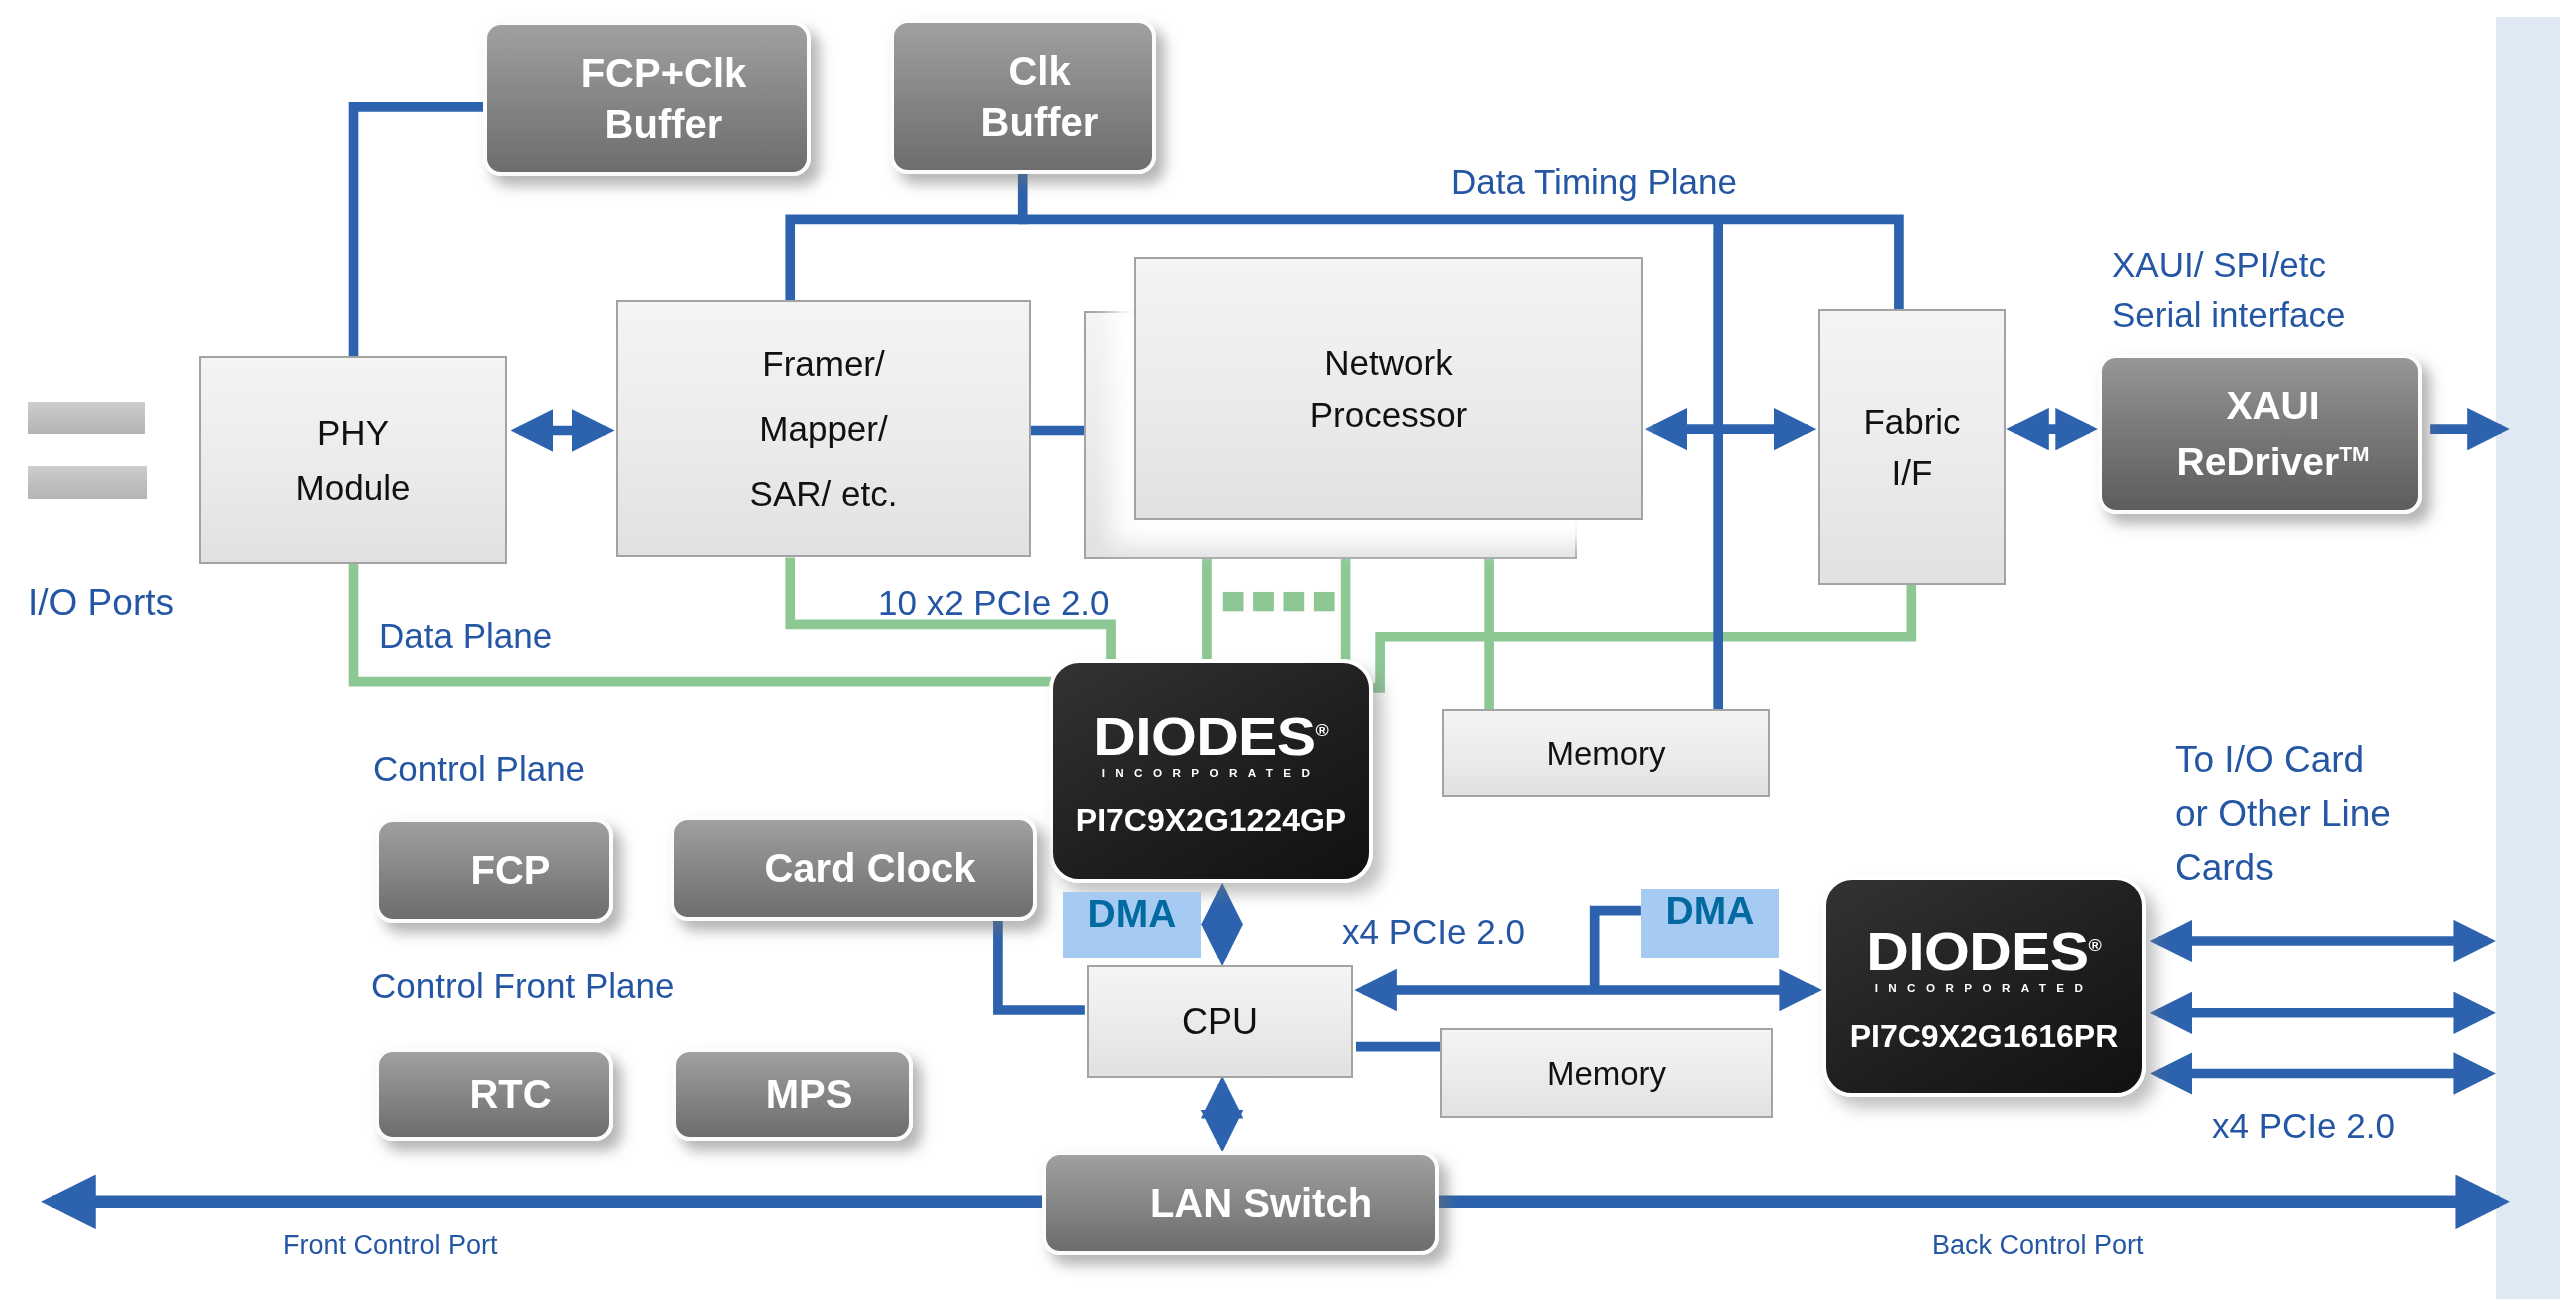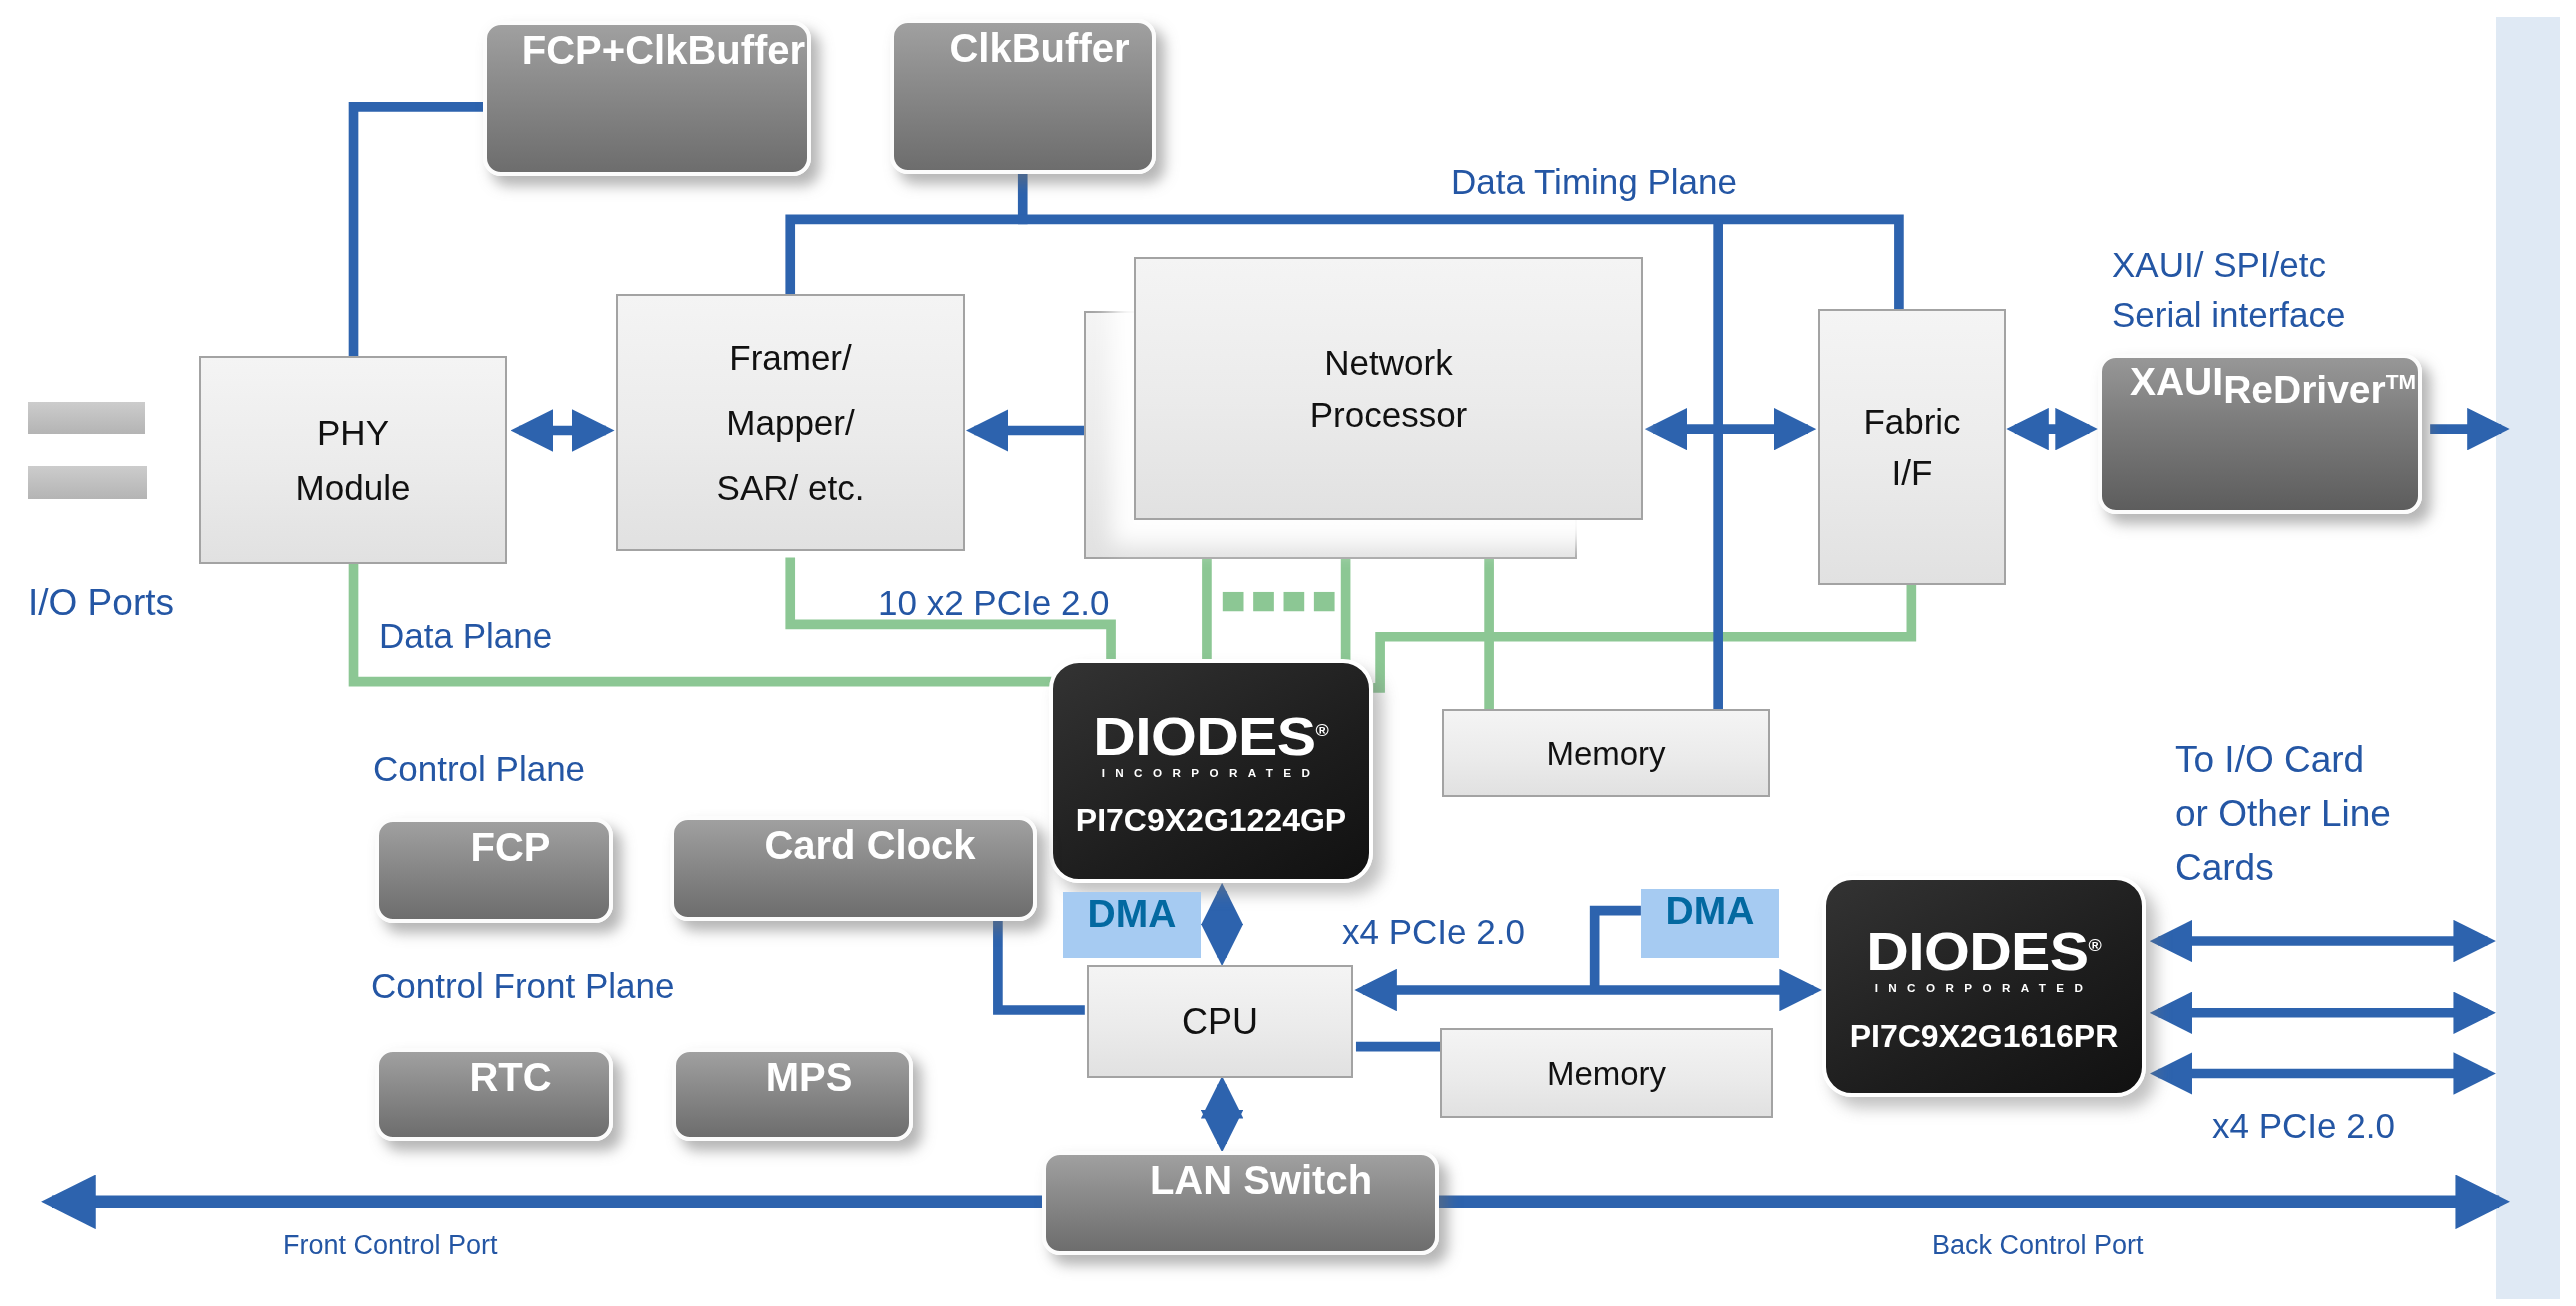--- a/index.html
+++ b/index.html
@@ -16,21 +16,21 @@
     border:2.1px solid #a3a3a3;color:#111;display:flex;flex-direction:column;
     align-items:center;justify-content:center;text-align:center;
   }
   .plain .bl{font-size:35px;line-height:55px;color:#111;}
 
   
   .gbtn{
     background:linear-gradient(180deg,#a0a0a0 0%,#8b8b8b 40%,#6d6d6d 100%);
     border:4.8px solid #fcfcfc;border-radius:18px;
     box-shadow:8.3px 9.7px 12.4px rgba(110,110,110,.5);
-    color:#fff;font-weight:bold;display:flex;flex-direction:row;justify-content:center;
+    color:#fff;font-weight:bold;display:flex;flex-direction:column;justify-content:center;
     padding-left:33px;
     text-align:center;
   }
   .gbtn .bl{font-size:40px;line-height:51px;}
 
   
   .chip{
     background:linear-gradient(150deg,#333333 0%,#1d1d1d 60%,#111111 100%);
     border:4.1px solid #ffffff;border-radius:30px;
     box-shadow:9.7px 11px 15px rgba(120,120,120,.45);
@@ -122,21 +122,21 @@
   <div class="node gbtn" style="left:890px;top:19.3px;width:266px;height:155px;">
     <div class="bl">Clk</div>
     <div class="bl">Buffer</div>
   </div>
 
   <div class="node plain" style="left:199px;top:356px;width:308px;height:208px;">
     <div class="bl">PHY</div>
     <div class="bl">Module</div>
   </div>
 
-  <div class="node plain" style="left:616px;top:294px;width:349px;height:257px;">
+  <div class="node plain" style="left:616px;top:300px;width:415px;height:257px;">
     <div class="bl" style="line-height:65px;">Framer/</div>
     <div class="bl" style="line-height:65px;">Mapper/</div>
     <div class="bl" style="line-height:65px;">SAR/ etc.</div>
   </div>
 
   <div class="node plain" style="left:1084px;top:311px;width:493px;height:248px;"></div>
   <div class="node plain npfront" style="left:1134px;top:257px;width:509px;height:263px;">
     <div class="bl" style="line-height:52px;">Network</div>
     <div class="bl" style="line-height:52px;">Processor</div>
   </div>

